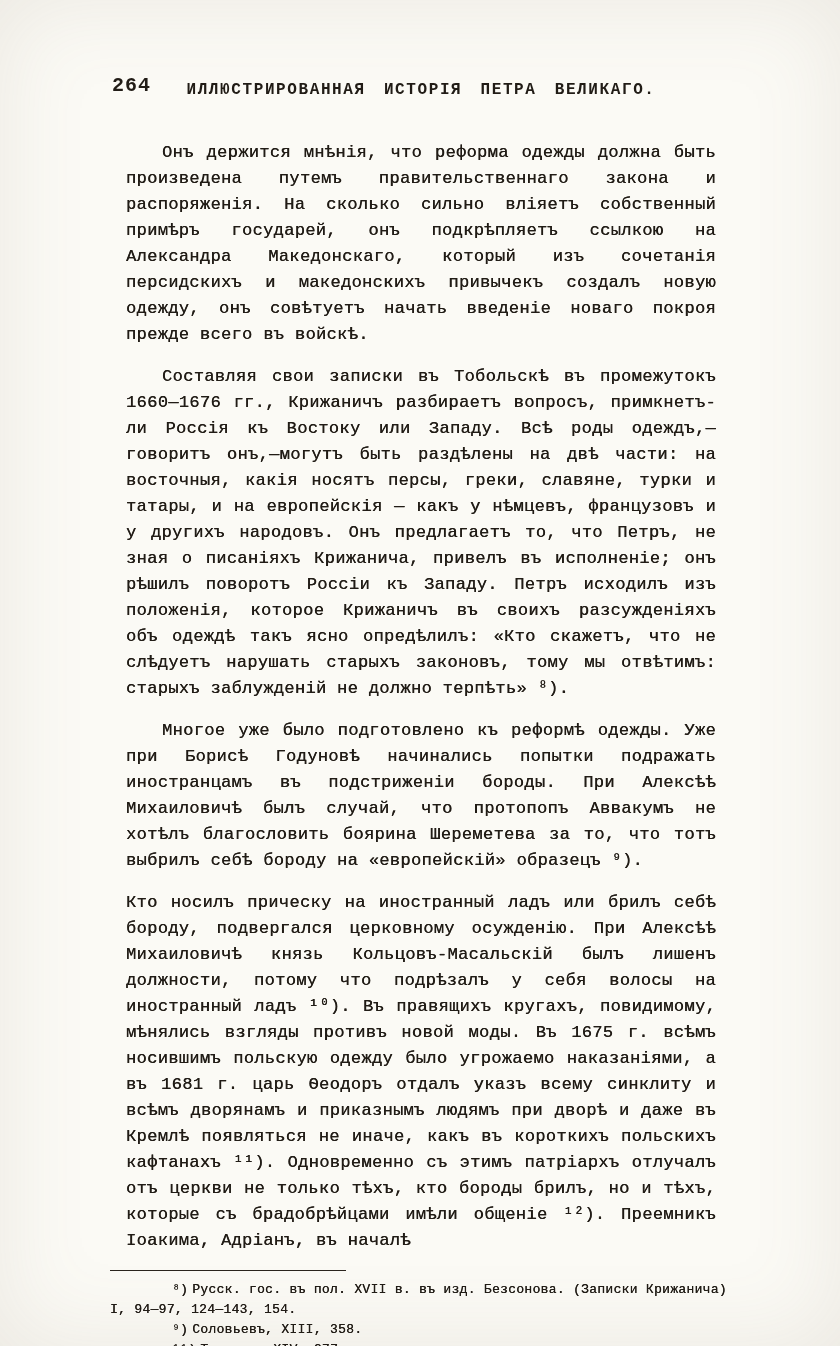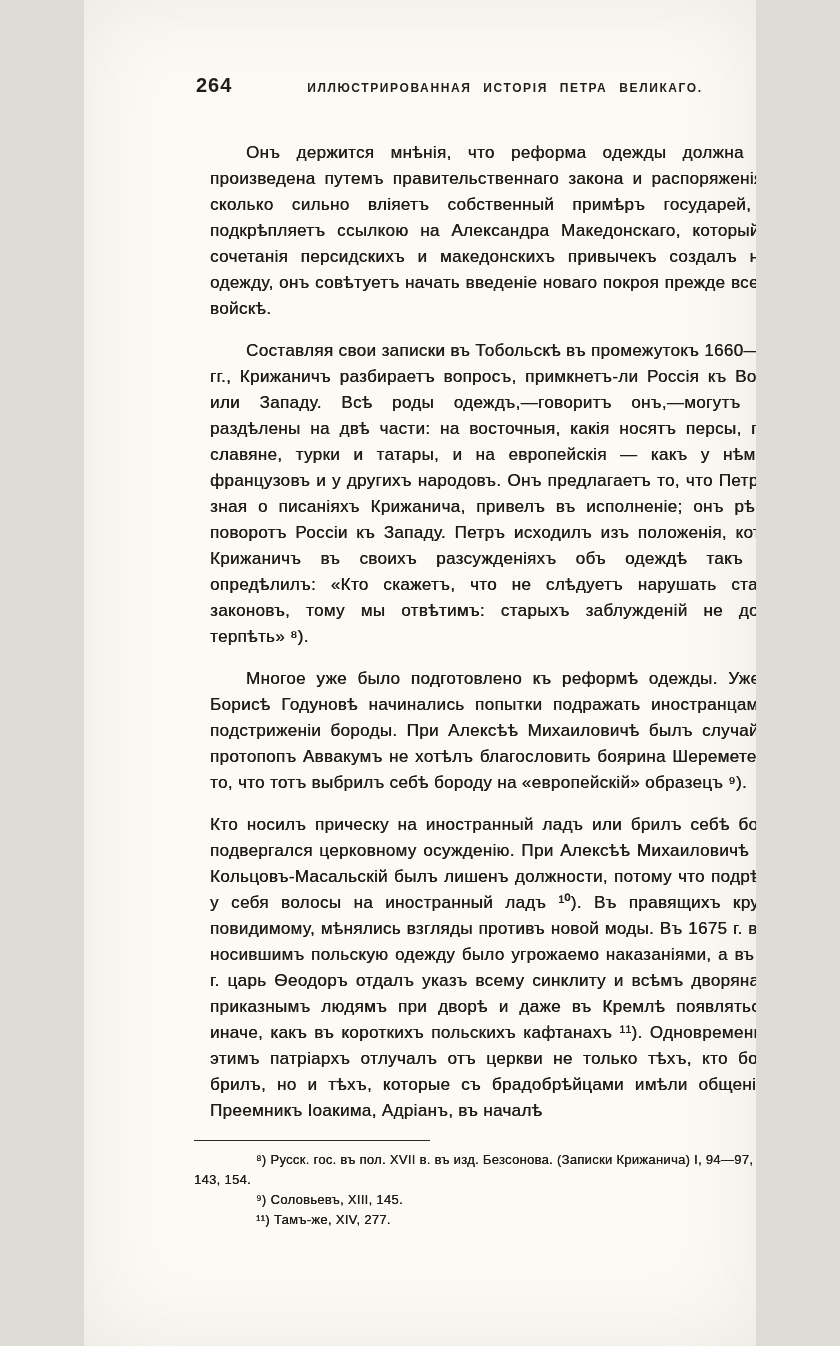--- a/index.html
+++ b/index.html
@@ -2,26 +2,26 @@
 <html><head>
 <meta charset="utf-8">
 <style>
   html, body {
     margin: 0;
     padding: 0;
     background: #dedbd4;
   }
   .page {
     position: relative;
-    width: 672px;
+    width: 840px;
     height: 1346px;
     margin: 0 auto;
     background: #fbfaf5;
     color: #211c16;
-    font-family: Liberation Sans, sans-serif;
+    font-family: Liberation Mono, monospace;
     box-sizing: border-box;
     box-shadow: inset 0 0 90px rgba(120,110,90,0.12);
     overflow: hidden;
   }
   .page-header {
     position: absolute;
     top: 74px;
     left: 110px;
     width: 622px;
     height: 30px;
@@ -29,21 +29,21 @@
   .page-number {
     position: absolute;
     left: 2px;
     top: 0;
     font-size: 20px;
     font-weight: bold;
     letter-spacing: 1px;
   }
   .running-title {
     text-align: center;
-    font-size: 12px;
+    font-size: 16px;
     font-weight: bold;
     letter-spacing: 1.6px;
     word-spacing: 7px;
     padding-top: 7px;
     white-space: nowrap;
   }
   .body-text {
     position: absolute;
     top: 124px;
     left: 110px;
@@ -103,21 +103,21 @@
 
     <p>Кто носилъ прическу на иностранный ладъ или брилъ себѣ бороду, подвергался церковному осужденію. При Алексѣѣ Михаиловичѣ князь Кольцовъ-Масальскій былъ лишенъ должности, потому что подрѣзалъ у себя волосы на иностранный ладъ ¹⁰). Въ правящихъ кругахъ, повидимому, мѣнялись взгляды противъ новой моды. Въ 1675 г. всѣмъ носившимъ польскую одежду было угрожаемо наказаніями, а въ 1681 г. царь Ѳеодоръ отдалъ указъ всему синклиту и всѣмъ дворянамъ и приказнымъ людямъ при дворѣ и даже въ Кремлѣ появляться не иначе, какъ въ короткихъ польскихъ кафтанахъ ¹¹). Одновременно съ этимъ патріархъ отлучалъ отъ церкви не только тѣхъ, кто бороды брилъ, но и тѣхъ, которые съ брадобрѣйцами имѣли общеніе ¹²). Преемникъ Іоакима, Адріанъ, въ началѣ</p>
 
     <hr class="footnote-rule">
 
     <div class="footnotes">
       <p>
         <span class="footnote-marker">⁸)</span><span>Русск. гос. въ пол. XVII в. въ изд. Безсонова. (Записки Крижанича) I, 94—97, 124—143, 154.</span>
       </p>
       <p>
-        <span class="footnote-marker">⁹)</span><span>Соловьевъ, XIII, 145.</span>
+        <span class="footnote-marker">⁹)</span><span>Соловьевъ, XIII, 358.</span>
       </p>
       <p>
         <span class="footnote-marker">¹¹)</span><span>Тамъ-же, XIV, 277.</span>
       </p>
     </div>
 
   </div>
 
 </div>
 

